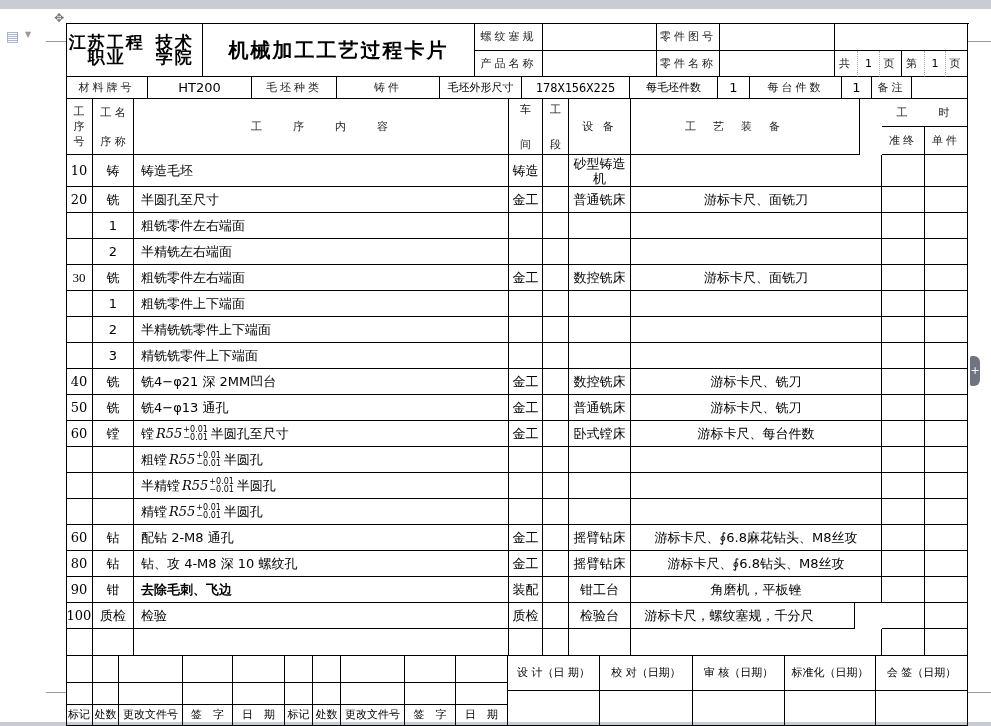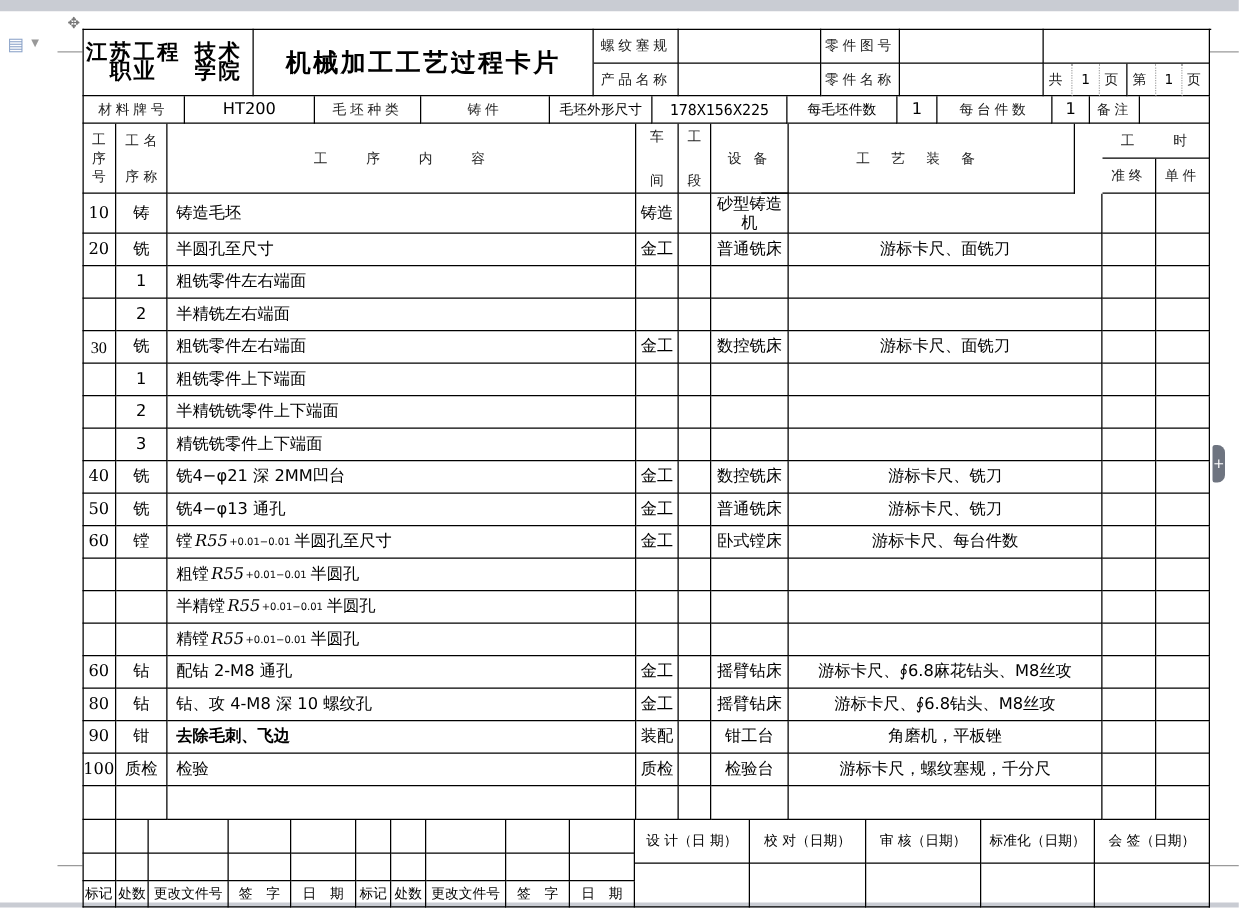--- a/index.html
+++ b/index.html
@@ -29,21 +29,21 @@
   .frame { position:absolute; left:66px; top:23px; width:903px; height:703px; border-left:1px solid #000; border-top:1px solid #000; box-sizing:border-box; pointer-events:none; }
   .lbl { font-size:11px; color:#222; letter-spacing:3px; }
   .title-school { font-size:17px; font-weight:bold; line-height:24px; white-space:normal; letter-spacing:2px; }
   .title-main { font-size:20px; font-weight:bold; letter-spacing:2px; }
   .left { justify-content:flex-start; padding-left:7px; }
   .sans { font-family:"DejaVu Sans","Liberation Sans",sans-serif; }
   .mono { font-family:"DejaVu Sans Mono","Liberation Mono",monospace; font-size:12px; }
   .small { font-size:11px; }
   .wrap { white-space:normal; line-height:15px; }
   .vtext { flex-direction:column; font-size:11px; line-height:15px; color:#222; }
-  .tol { display:inline-flex; flex-direction:row; font-size:8px; line-height:8px; margin:0 3px 0 1px; vertical-align:middle; }
+  .tol { display:inline-flex; flex-direction:column; font-size:8px; line-height:8px; margin:0 3px 0 1px; vertical-align:middle; }
   .it { font-style:italic; }
 </style>
 </head>
 <body>
 
 <div class="topbar"></div>
 <div class="bottombar"></div>
 <div class="side-icon">▤</div>
 <div class="side-caret">▼</div>
 <div class="margin-line-l"></div>
@@ -294,21 +294,21 @@
     <div class="cell sans wrap" style="left: 569px; top: 577px; width: 62px; height: 26px;">钳工台</div>
     <div class="cell sans" style="left: 631px; top: 577px; width: 251px; height: 26px;">角磨机，平板锉</div>
     <div class="cell " style="left: 882px; top: 577px; width: 43px; height: 26px;"></div>
     <div class="cell " style="left: 925px; top: 577px; width: 43px; height: 26px;"></div>
     <div class="cell " style="left: 66px; top: 603px; width: 27px; height: 26px;">100</div>
     <div class="cell sans" style="left: 93px; top: 603px; width: 41px; height: 26px;">质检</div>
     <div class="cell left sans" style="left: 134px; top: 603px; width: 375px; height: 26px;">检验</div>
     <div class="cell sans" style="left: 509px; top: 603px; width: 34px; height: 26px;">质检</div>
     <div class="cell " style="left: 543px; top: 603px; width: 26px; height: 26px;"></div>
     <div class="cell sans wrap" style="left: 569px; top: 603px; width: 62px; height: 26px;">检验台</div>
-    <div class="cell sans" style="left: 631px; top: 603px; width: 251px; height: 26px;">游标卡尺，螺纹塞规，千分尺</div>
+    <div class="cell sans" style="left: 604px; top: 603px; width: 251px; height: 26px;">游标卡尺，螺纹塞规，千分尺</div>
     <div class="cell " style="left: 882px; top: 603px; width: 43px; height: 26px;"></div>
     <div class="cell " style="left: 925px; top: 603px; width: 43px; height: 26px;"></div>
     <div class="cell " style="left: 66px; top: 629px; width: 27px; height: 27px;"></div>
     <div class="cell sans" style="left: 93px; top: 629px; width: 41px; height: 27px;"></div>
     <div class="cell left sans" style="left: 134px; top: 629px; width: 375px; height: 27px;"></div>
     <div class="cell sans" style="left: 509px; top: 629px; width: 34px; height: 27px;"></div>
     <div class="cell " style="left: 543px; top: 629px; width: 26px; height: 27px;"></div>
     <div class="cell sans wrap" style="left: 569px; top: 629px; width: 62px; height: 27px;"></div>
     <div class="cell sans" style="left: 631px; top: 629px; width: 251px; height: 27px;"></div>
     <div class="cell " style="left: 882px; top: 629px; width: 43px; height: 27px;"></div>

